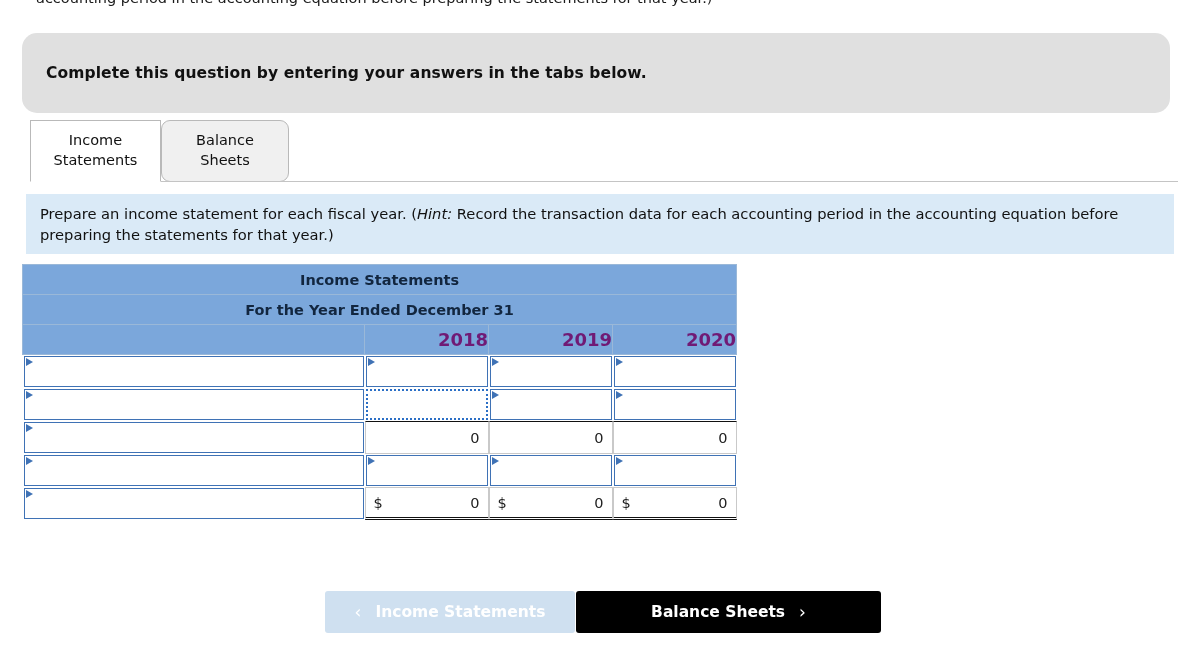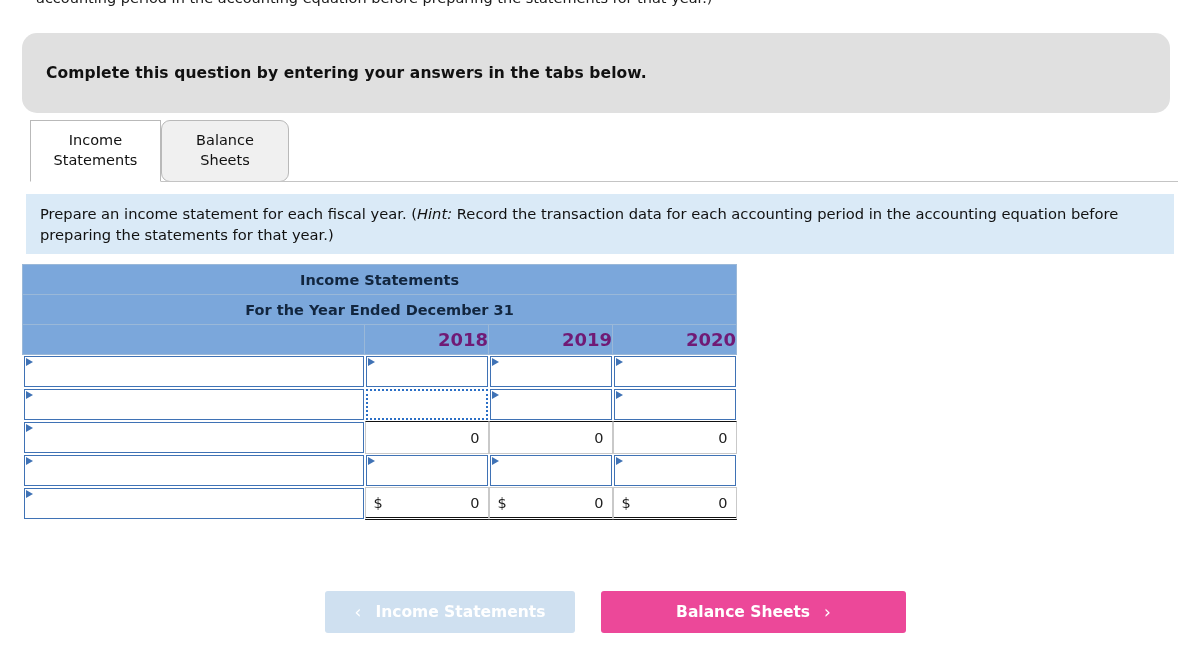--- a/index.html
+++ b/index.html
@@ -196,23 +196,23 @@
     gap: 14px;
     font-family: "DejaVu Sans", sans-serif;
   }
   .btn-prev {
     left: 325px; top: 591px;
     width: 250px;
     background: #cfe0f0;
     color: #ffffff;
   }
   .btn-next {
-    left: 601px; top: 591px;
+    left: 576px; top: 591px;
     width: 305px;
-    background: #ec4899;
+    background: #000000;
     color: #ffffff;
   }
   .chev { font-size: 17px; font-weight: normal; }
 </style>
 </head>
 <body>
 
 <div class="clipped-line">accounting period in the accounting equation before preparing the statements for that year.)</div>
 
 <div class="gray-banner">

